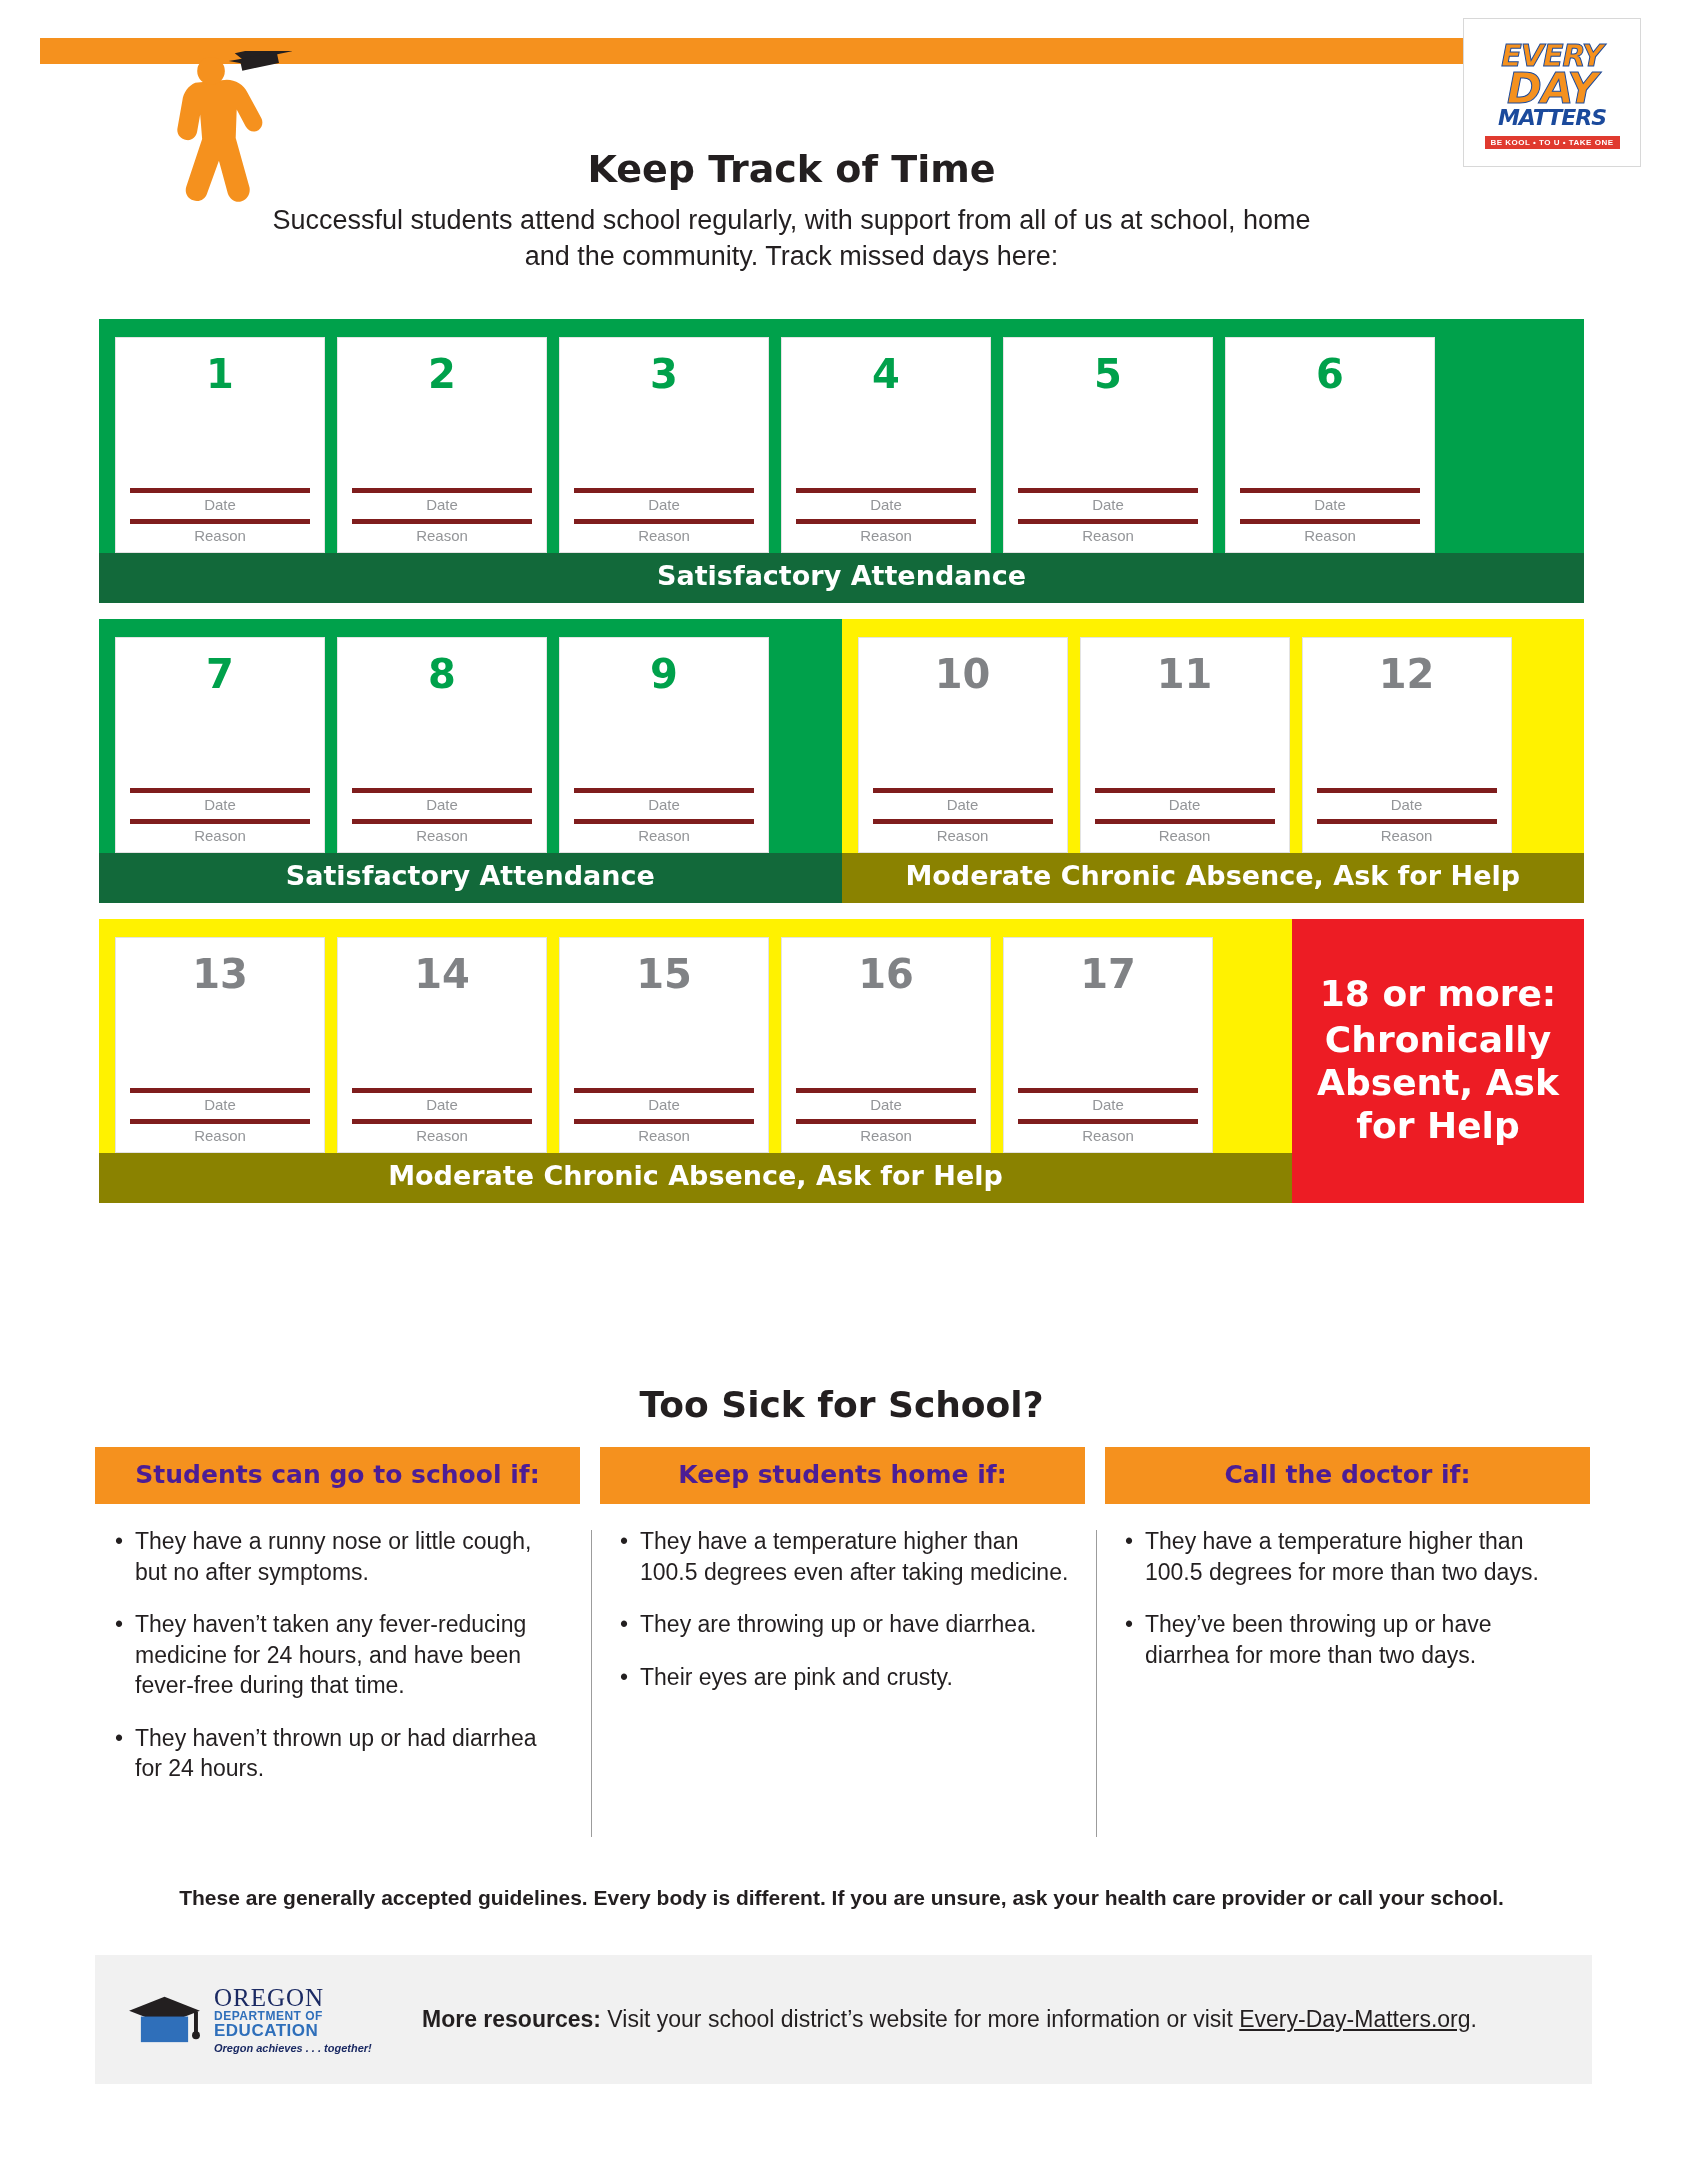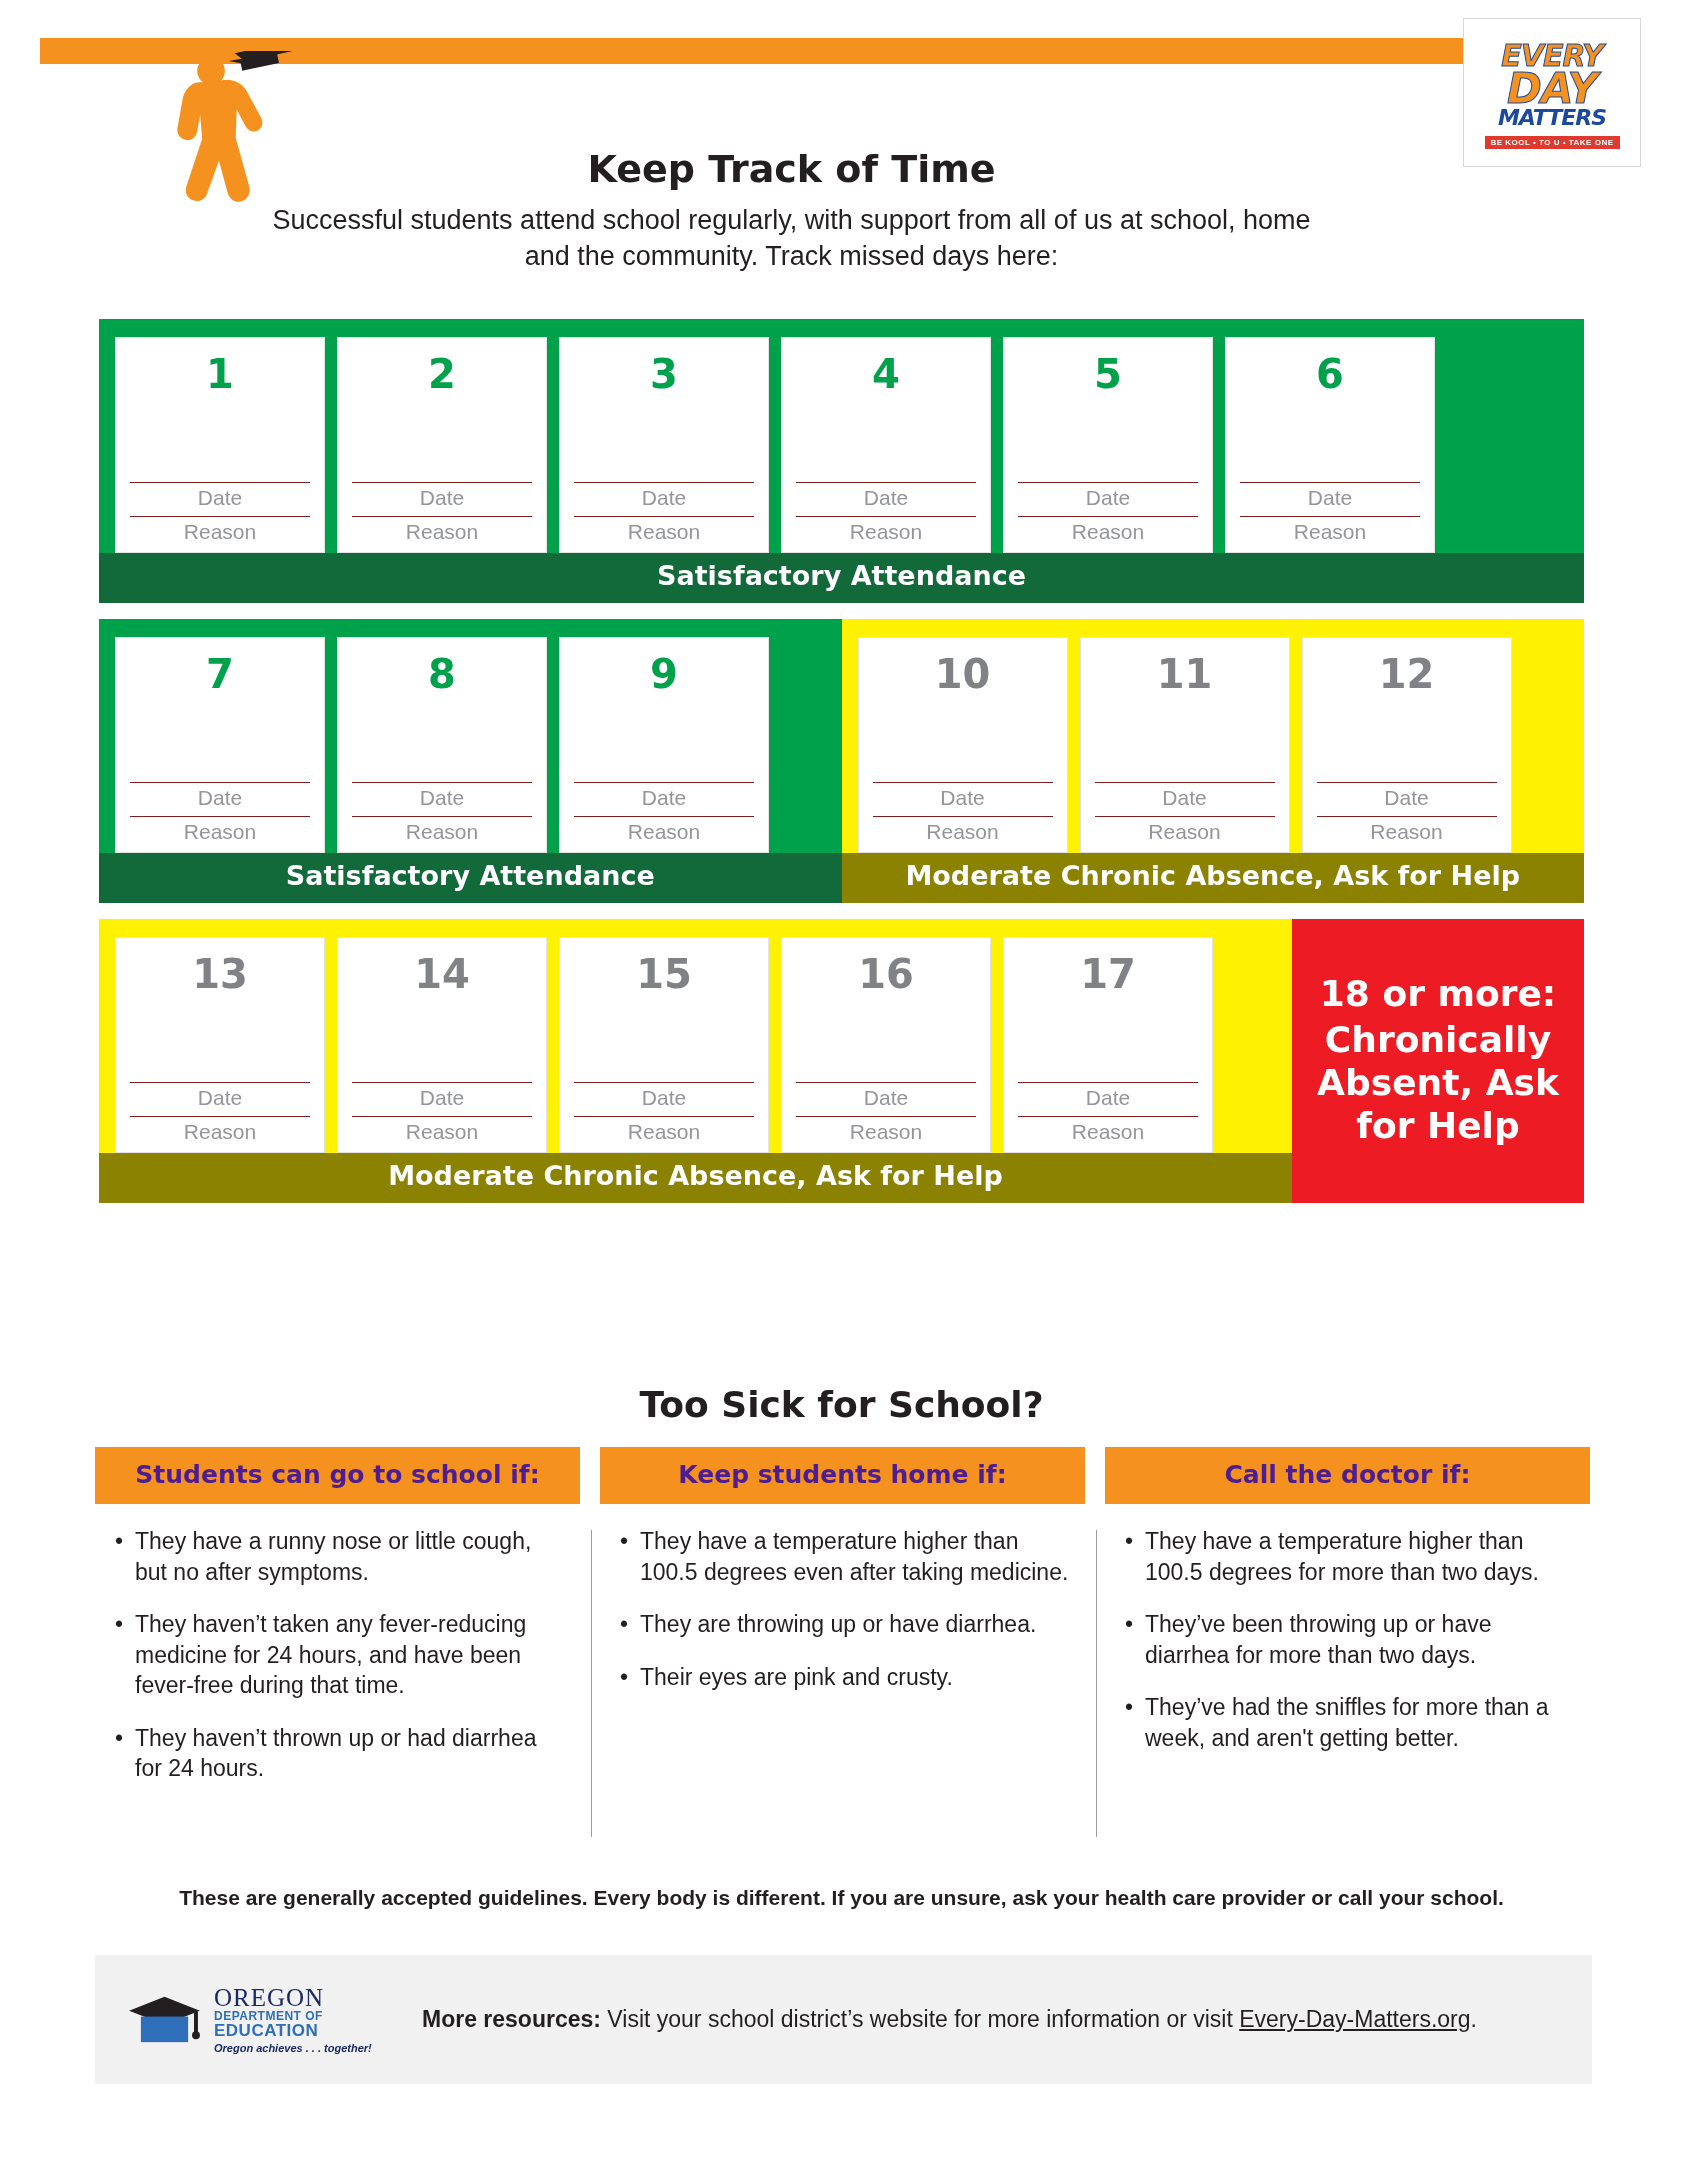--- a/index.html
+++ b/index.html
@@ -139,24 +139,24 @@
     text-align: center;
     font-size: 40px;
     font-weight: bold;
     font-family: "DejaVu Sans", sans-serif;
     line-height: 1.1;
     margin-top: 4px;
   }
   .num-green { color: #00a14b; }
   .num-grey { color: #808285; }
   .line {
-    border-top: 1px solid #7f1d1d;
+    border-top: 5px solid #7f1d1d;
     margin-top: 6px;
     padding-top: 3px;
-    font-size: 21px;
+    font-size: 15px;
     color: #939598;
     text-align: center;
   }
   .line-wrap { margin-top: auto; }
 
   .band {
     color: #ffffff;
     font-weight: bold;
     font-size: 27px;
     font-family: "DejaVu Sans", sans-serif;
@@ -515,21 +515,20 @@
         <li>They have a temperature higher than 100.5 degrees even after taking medicine.</li>
         <li>They are throwing up or have diarrhea.</li>
         <li>Their eyes are pink and crusty.</li>
       </ul>
     </div>
     <div class="col">
       <div class="col-head">Call the doctor if:</div>
       <ul>
         <li>They have a temperature higher than 100.5 degrees for more than two days.</li>
         <li>They’ve been throwing up or have diarrhea for more than two days.</li>
-        <li>They’ve had the sniffles for more than a week, and aren't getting better.</li>
       </ul>
     </div>
   </div>
   <div class="divider div1"></div>
   <div class="divider div2"></div>
 
   <div class="note">These are generally accepted guidelines. Every body is different. If you are unsure, ask your health care provider or call your school.</div>
 
   <div class="footer">
     <div class="ode-logo">

